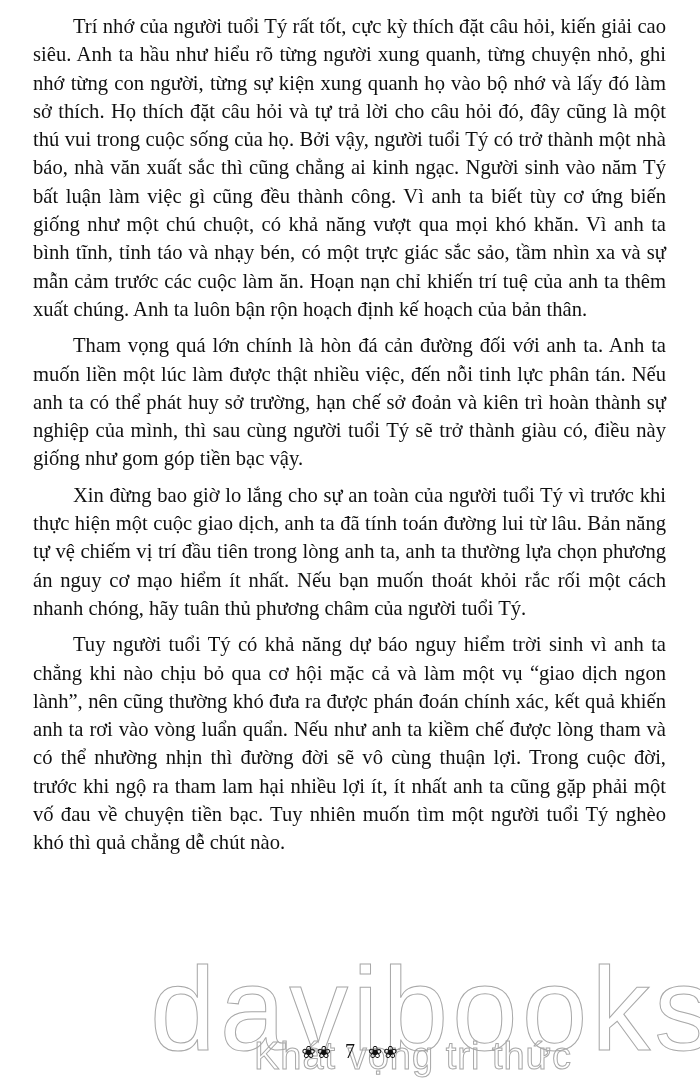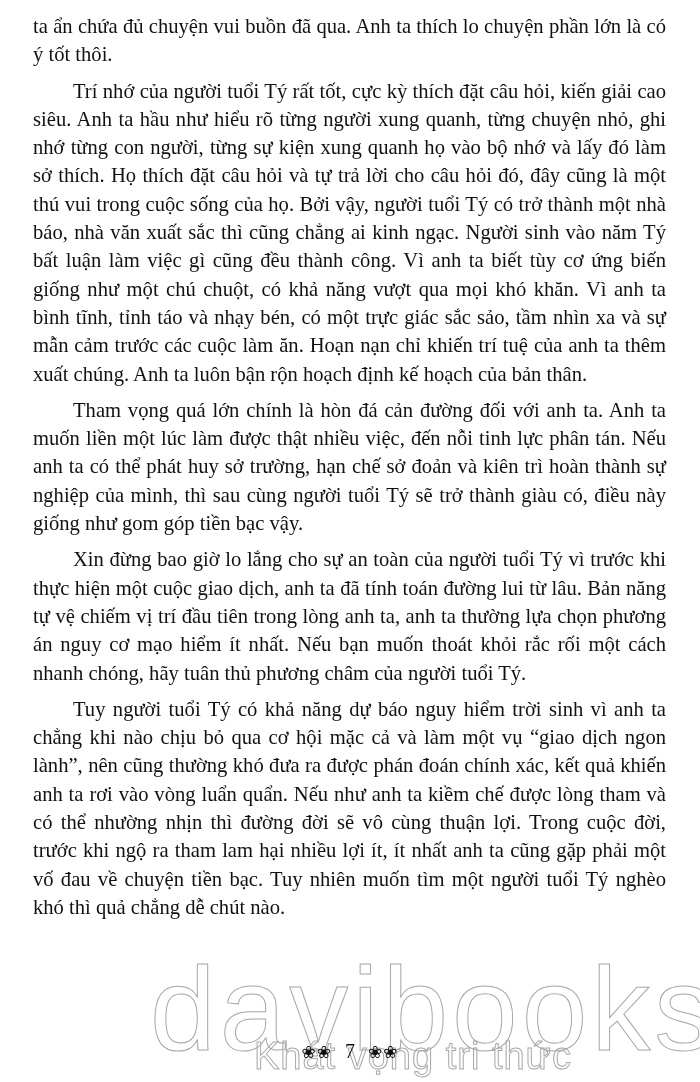--- a/index.html
+++ b/index.html
@@ -27,21 +27,20 @@
     position: absolute; left: 0; width: 700px; top: 1040px; text-align: center;
     font-family: "Liberation Serif", serif; font-size: 20px; color: #111;
   }
   .folio .orn { font-family: "DejaVu Sans", sans-serif; font-size: 17px; letter-spacing: 1px; }
   .folio .num { margin: 0 8px; }
 </style>
 </head>
 <body>
 
 <div class="page">
-  <p class="para">ta ẩn chứa đủ chuyện vui buồn đã qua. Anh ta thích lo chuyện phần lớn là có ý tốt thôi.</p>
   <p class="para indent">Trí nhớ của người tuổi Tý rất tốt, cực kỳ thích đặt câu hỏi, kiến giải cao siêu. Anh ta hầu như hiểu rõ từng người xung quanh, từng chuyện nhỏ, ghi nhớ từng con người, từng sự kiện xung quanh họ vào bộ nhớ và lấy đó làm sở thích. Họ thích đặt câu hỏi và tự trả lời cho câu hỏi đó, đây cũng là một thú vui trong cuộc sống của họ. Bởi vậy, người tuổi Tý có trở thành một nhà báo, nhà văn xuất sắc thì cũng chẳng ai kinh ngạc. Người sinh vào năm Tý bất luận làm việc gì cũng đều thành công. Vì anh ta biết tùy cơ ứng biến giống như một chú chuột, có khả năng vượt qua mọi khó khăn. Vì anh ta bình tĩnh, tỉnh táo và nhạy bén, có một trực giác sắc sảo, tầm nhìn xa và sự mẫn cảm trước các cuộc làm ăn. Hoạn nạn chỉ khiến trí tuệ của anh ta thêm xuất chúng. Anh ta luôn bận rộn hoạch định kế hoạch của bản thân.</p>
   <p class="para indent">Tham vọng quá lớn chính là hòn đá cản đường đối với anh ta. Anh ta muốn liền một lúc làm được thật nhiều việc, đến nỗi tinh lực phân tán. Nếu anh ta có thể phát huy sở trường, hạn chế sở đoản và kiên trì hoàn thành sự nghiệp của mình, thì sau cùng người tuổi Tý sẽ trở thành giàu có, điều này giống như gom góp tiền bạc vậy.</p>
   <p class="para indent">Xin đừng bao giờ lo lắng cho sự an toàn của người tuổi Tý vì trước khi thực hiện một cuộc giao dịch, anh ta đã tính toán đường lui từ lâu. Bản năng tự vệ chiếm vị trí đầu tiên trong lòng anh ta, anh ta thường lựa chọn phương án nguy cơ mạo hiểm ít nhất. Nếu bạn muốn thoát khỏi rắc rối một cách nhanh chóng, hãy tuân thủ phương châm của người tuổi Tý.</p>
   <p class="para indent">Tuy người tuổi Tý có khả năng dự báo nguy hiểm trời sinh vì anh ta chẳng khi nào chịu bỏ qua cơ hội mặc cả và làm một vụ “giao dịch ngon lành”, nên cũng thường khó đưa ra được phán đoán chính xác, kết quả khiến anh ta rơi vào vòng luẩn quẩn. Nếu như anh ta kiềm chế được lòng tham và có thể nhường nhịn thì đường đời sẽ vô cùng thuận lợi. Trong cuộc đời, trước khi ngộ ra tham lam hại nhiều lợi ít, ít nhất anh ta cũng gặp phải một vố đau về chuyện tiền bạc. Tuy nhiên muốn tìm một người tuổi Tý nghèo khó thì quả chẳng dễ chút nào.</p>
 </div>
 
 <div class="watermark">davibooks</div>
 <div class="watermark-sub">Khát vọng tri thức</div>
 
 <div class="folio">

